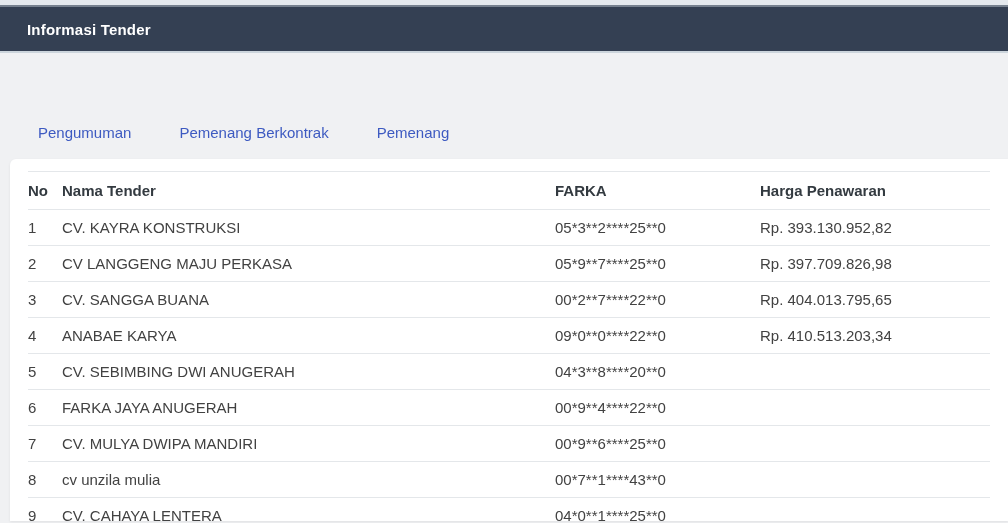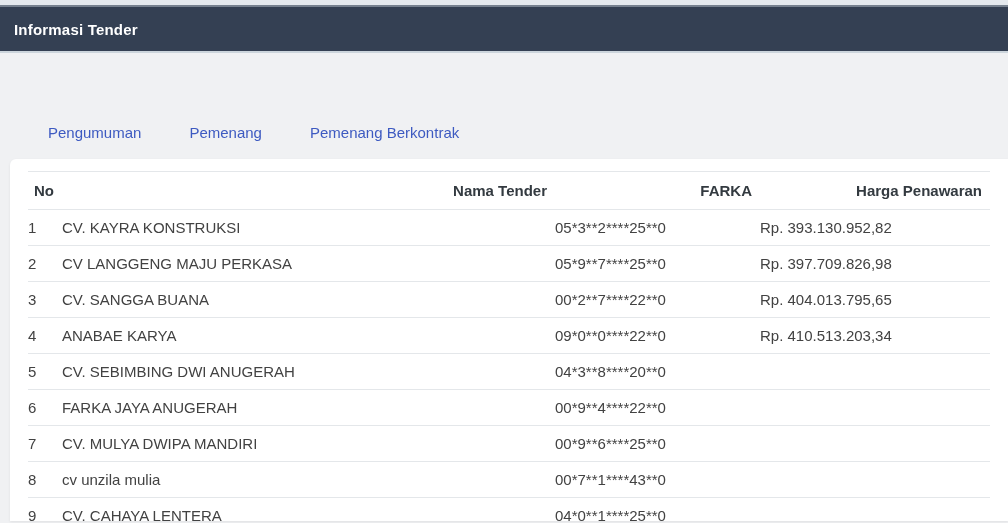--- a/index.html
+++ b/index.html
@@ -15,28 +15,28 @@
   body{
     width:1008px;height:523px;overflow:hidden;
     background:var(--page_bg);
     font-family:"Liberation Sans", sans-serif;
   }
   .top-strip{
     height:7px;background:#e4e9ee;border-bottom:2px solid #76818f;
   }
   .navbar{
     height:46px;background:var(--header_bar_bg);
-    display:flex;align-items:center;padding-left:14px;
+    display:flex;align-items:center;padding-left:27px;
     border-bottom:2px solid #ccd5dc;
   }
   .navbar-title{
     color:#ffffff;font-weight:bold;font-size:15px;letter-spacing:.2px;
   }
   .tab-bar{
-    margin-top:54px;padding-left:24px;display:flex;align-items:flex-end;
+    margin-top:54px;padding-left:14px;display:flex;align-items:flex-end;
   }
   .tab{
     appearance:none;border:none;background:transparent;
     font-family:"Liberation Sans", sans-serif;
     font-size:15px;padding:17px 24px;color:var(--tab_link);
     cursor:pointer;line-height:18px;
   }
   .tab.active{
     background:var(--panel_bg);color:var(--text_dark);
     border-radius:4px 4px 0 0;
@@ -47,21 +47,21 @@
     border-radius:6px 0 0 0;
     padding:12px 18px 0 18px;
     height:362px;
     box-shadow:0 1px 3px rgba(0,0,0,.07);
   }
   table.participants{
     width:100%;border-collapse:collapse;
     font-size:15px;color:var(--text_dark);
   }
   table.participants th{
-    text-align:right;font-weight:bold;color:#333a40;
+    text-align:left;font-weight:bold;color:#333a40;
     padding:10px 8px 10px 0;
     border-top:1px solid var(--row_border);
     border-bottom:1px solid var(--row_border);
     line-height:17px;white-space:nowrap;
   }
   table.participants td{
     padding:9px 8px 9px 0;
     border-bottom:1px solid var(--row_border);
     line-height:17px;white-space:nowrap;
   }
@@ -73,22 +73,22 @@
 <body>
 
 <div class="top-strip"></div>
 
 <div class="navbar">
   <span class="navbar-title">Informasi Tender</span>
 </div>
 
 <div class="tab-bar">
     <button class="tab">Pengumuman</button>
+    <button class="tab">Pemenang Berkontrak</button>
     <button class="tab">Pemenang</button>
-    <button class="tab">Pemenang Berkontrak</button>
   </div>
 
 <div class="content-panel">
   <table class="participants">
     <thead>
       <tr>
         <th class="col-no">No</th>
         <th class="col-nama">Nama Tender</th>
         <th class="col-npwp">FARKA</th>
         <th class="col-harga">Harga Penawaran</th>

